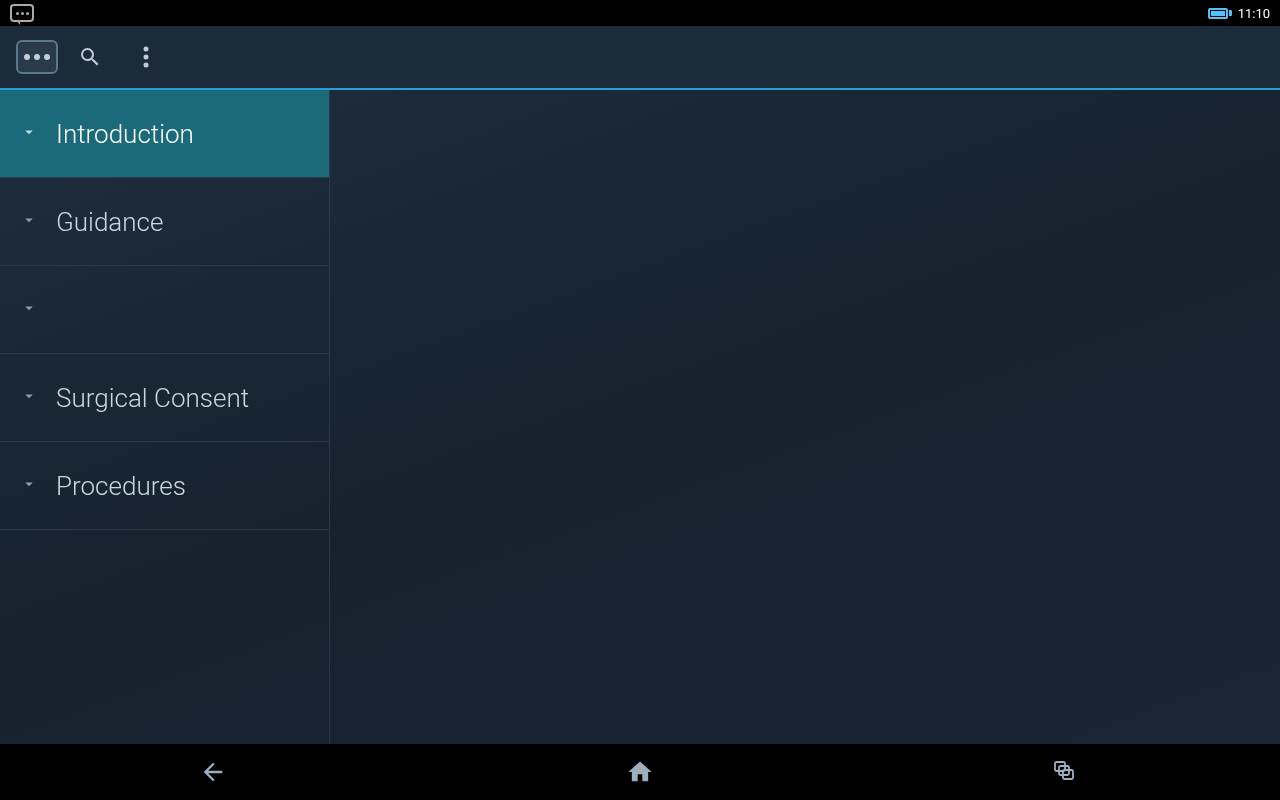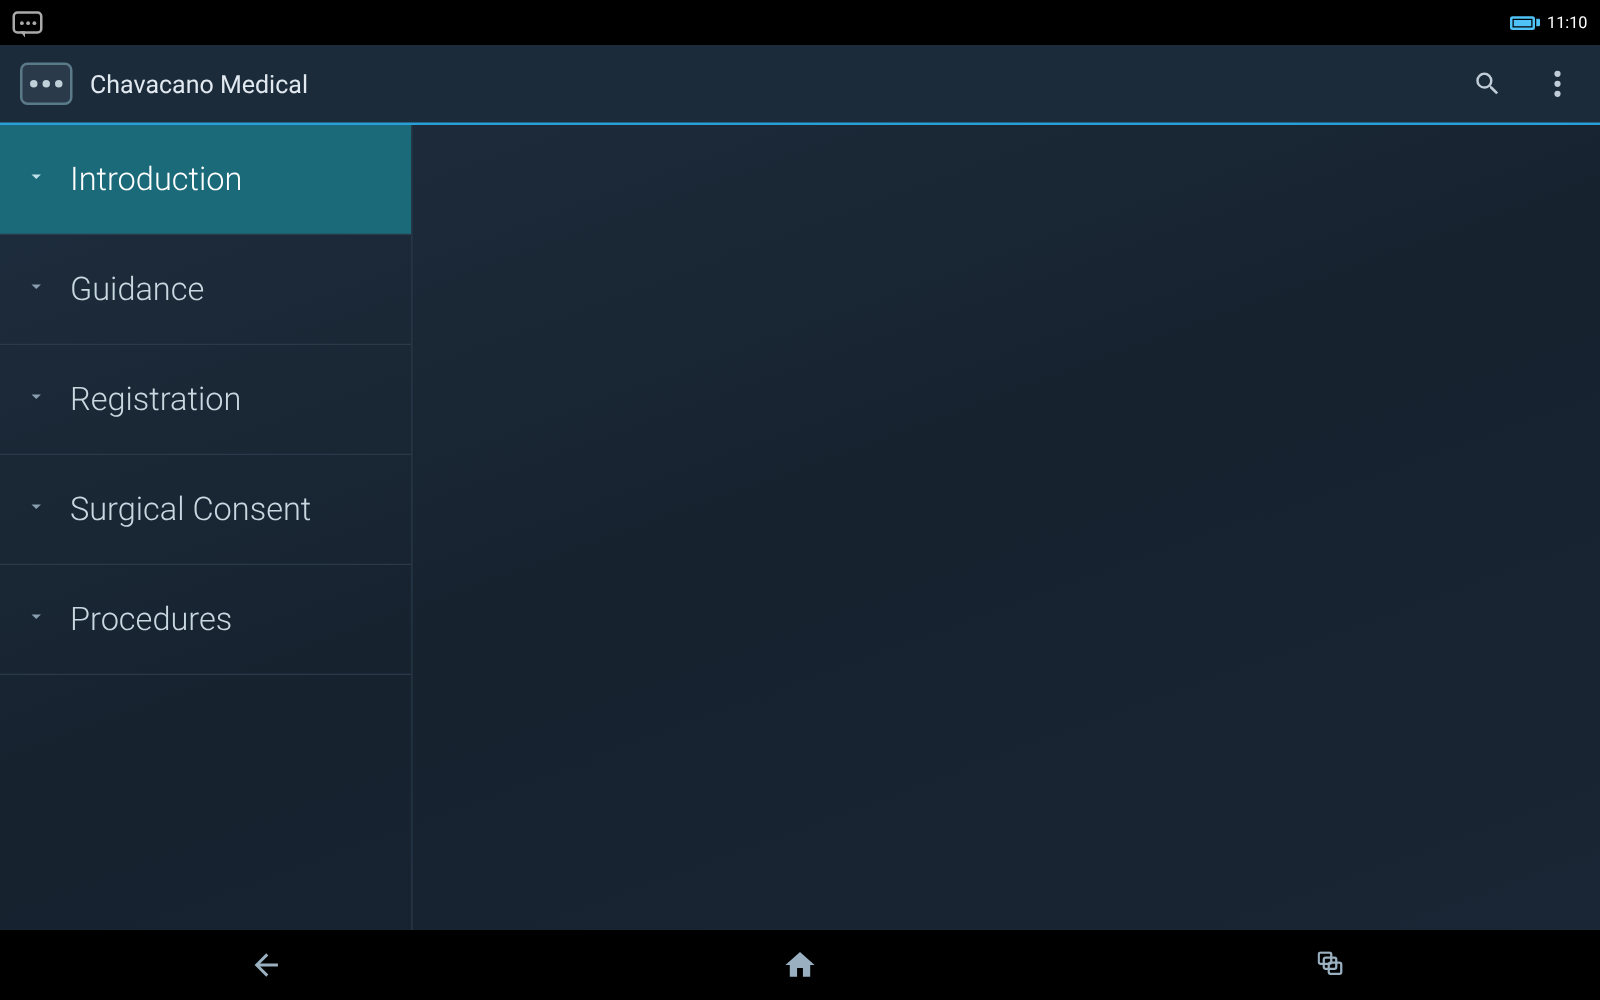--- a/index.html
+++ b/index.html
@@ -9,21 +9,21 @@
       height: 800px;
       background: #1a2332;
       font-family: 'Roboto', Arial, sans-serif;
       overflow: hidden;
       display: flex;
       flex-direction: column;
     }
 
     
     .status-bar {
-      height: 36px;
+      height: 26px;
       background: #000;
       display: flex;
       align-items: center;
       justify-content: space-between;
       padding: 0 10px;
       flex-shrink: 0;
     }
     .status-bar-left {
       display: flex;
       align-items: center;
@@ -246,21 +246,20 @@
 </div>
 
 <div class="app-bar">
   <div class="app-bar-logo">
     <div class="app-bar-logo-dots">
       <div class="logo-dot"></div>
       <div class="logo-dot"></div>
       <div class="logo-dot"></div>
     </div>
   </div>
-  <span class="app-bar-title">Chavacano Medical</span>
   <div class="app-bar-actions">
     <div class="search-icon-btn">
       <svg width="24" height="24" viewBox="0 0 24 24" xmlns="http://www.w3.org/2000/svg">
         <path d="M15.5 14h-.79l-.28-.27A6.471 6.471 0 0 0 16 9.5 6.5 6.5 0 1 0 9.5 16c1.61 0 3.09-.59 4.23-1.57l.27.28v.79l5 4.99L20.49 19l-4.99-5zm-6 0C7.01 14 5 11.99 5 9.5S7.01 5 9.5 5 14 7.01 14 9.5 11.99 14 9.5 14z"></path>
       </svg>
     </div>
     <div class="overflow-btn">
       <svg width="6" height="24" viewBox="0 0 6 24" xmlns="http://www.w3.org/2000/svg">
         <circle cx="3" cy="4" r="2.5"></circle>
         <circle cx="3" cy="12" r="2.5"></circle>
@@ -283,21 +282,20 @@
       <div class="nav-item">
         <span class="chevron-icon"><svg width="18" height="18" viewBox="0 0 24 24" fill="currentColor">
             <path d="M7 10l5 5 5-5z"></path>
           </svg></span>
         <span class="nav-label">Guidance</span>
       </div>
       <div class="nav-item">
         <span class="chevron-icon"><svg width="18" height="18" viewBox="0 0 24 24" fill="currentColor">
             <path d="M7 10l5 5 5-5z"></path>
           </svg></span>
-        <span class="nav-label">Registration</span>
       </div>
       <div class="nav-item">
         <span class="chevron-icon"><svg width="18" height="18" viewBox="0 0 24 24" fill="currentColor">
             <path d="M7 10l5 5 5-5z"></path>
           </svg></span>
         <span class="nav-label">Surgical Consent</span>
       </div>
       <div class="nav-item">
         <span class="chevron-icon"><svg width="18" height="18" viewBox="0 0 24 24" fill="currentColor">
             <path d="M7 10l5 5 5-5z"></path>

